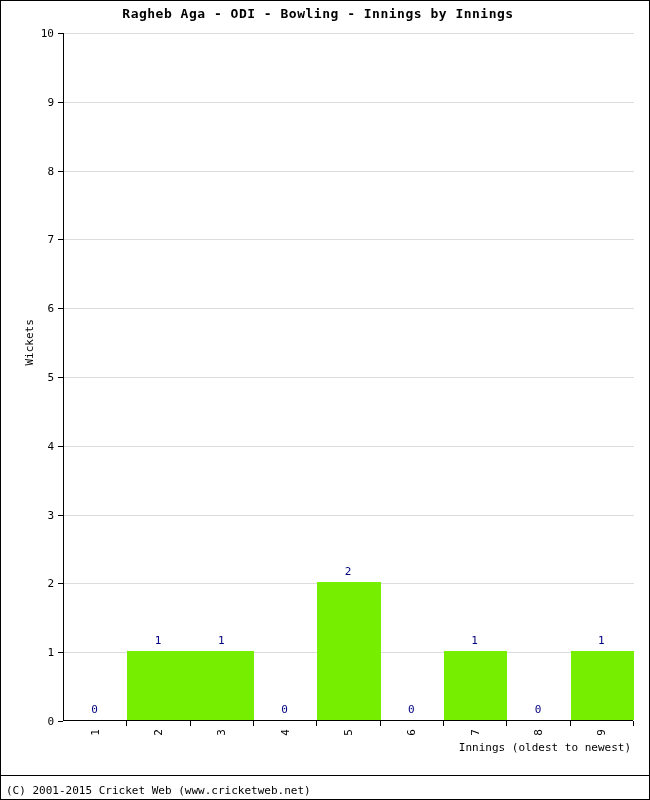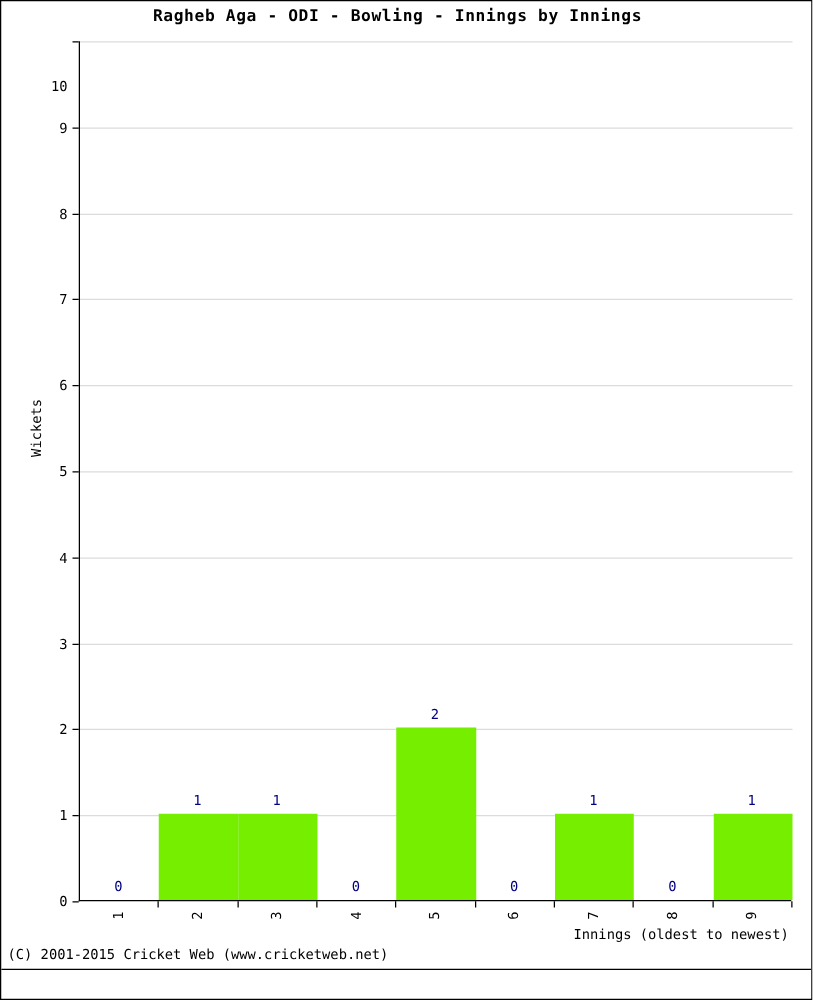--- a/index.html
+++ b/index.html
@@ -139,21 +139,21 @@
     position: absolute;
     left: 0;
     top: 774px;
     width: 648px;
     height: 1px;
     background: #000000;
   }
   .footer-text {
     position: absolute;
     left: 5px;
-    top: 756px;
+    top: 783px;
     font-family: "DejaVu Sans Mono", monospace;
     font-size: 11px;
     color: #000000;
     white-space: nowrap;
   }
 </style>
 </head>
 <body>
 
 <div id="chart-root">
@@ -176,21 +176,21 @@
       <div class="y-tick-label" style="top: 371px; right: 595px;">5</div>
       <div class="y-tick-mark" style="top: 376px;"></div>
       <div class="y-tick-label" style="top: 302.2px; right: 595px;">6</div>
       <div class="y-tick-mark" style="top: 307.2px;"></div>
       <div class="y-tick-label" style="top: 233.4px; right: 595px;">7</div>
       <div class="y-tick-mark" style="top: 238.4px;"></div>
       <div class="y-tick-label" style="top: 164.6px; right: 595px;">8</div>
       <div class="y-tick-mark" style="top: 169.6px;"></div>
       <div class="y-tick-label" style="top: 95.8px; right: 595px;">9</div>
       <div class="y-tick-mark" style="top: 100.8px;"></div>
-      <div class="y-tick-label" style="top: 27px; right: 595px; margin-top: 36px;">10</div>
+      <div class="y-tick-label" style="top: 27px; right: 595px;">10</div>
       <div class="y-tick-mark" style="top: 32px;"></div>
     </div>
 
   <div class="plot-area">
     <div id="gridlines">
         <div class="gridline" style="top: 619.2px;"></div>
         <div class="gridline" style="top: 550.4px;"></div>
         <div class="gridline" style="top: 481.6px;"></div>
         <div class="gridline" style="top: 412.8px;"></div>
         <div class="gridline" style="top: 344px;"></div>

